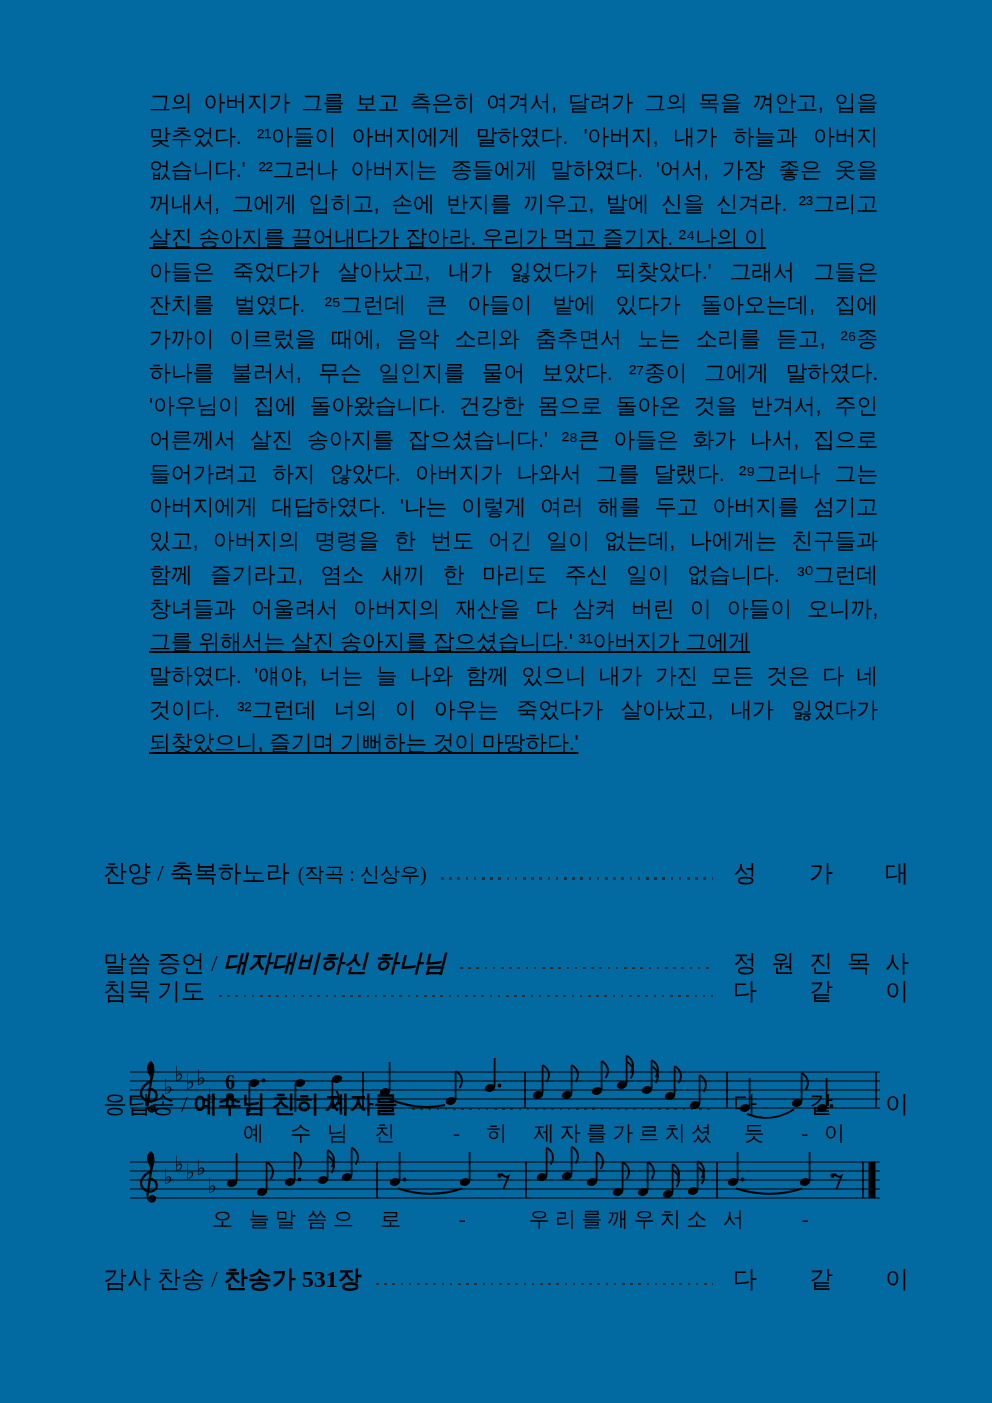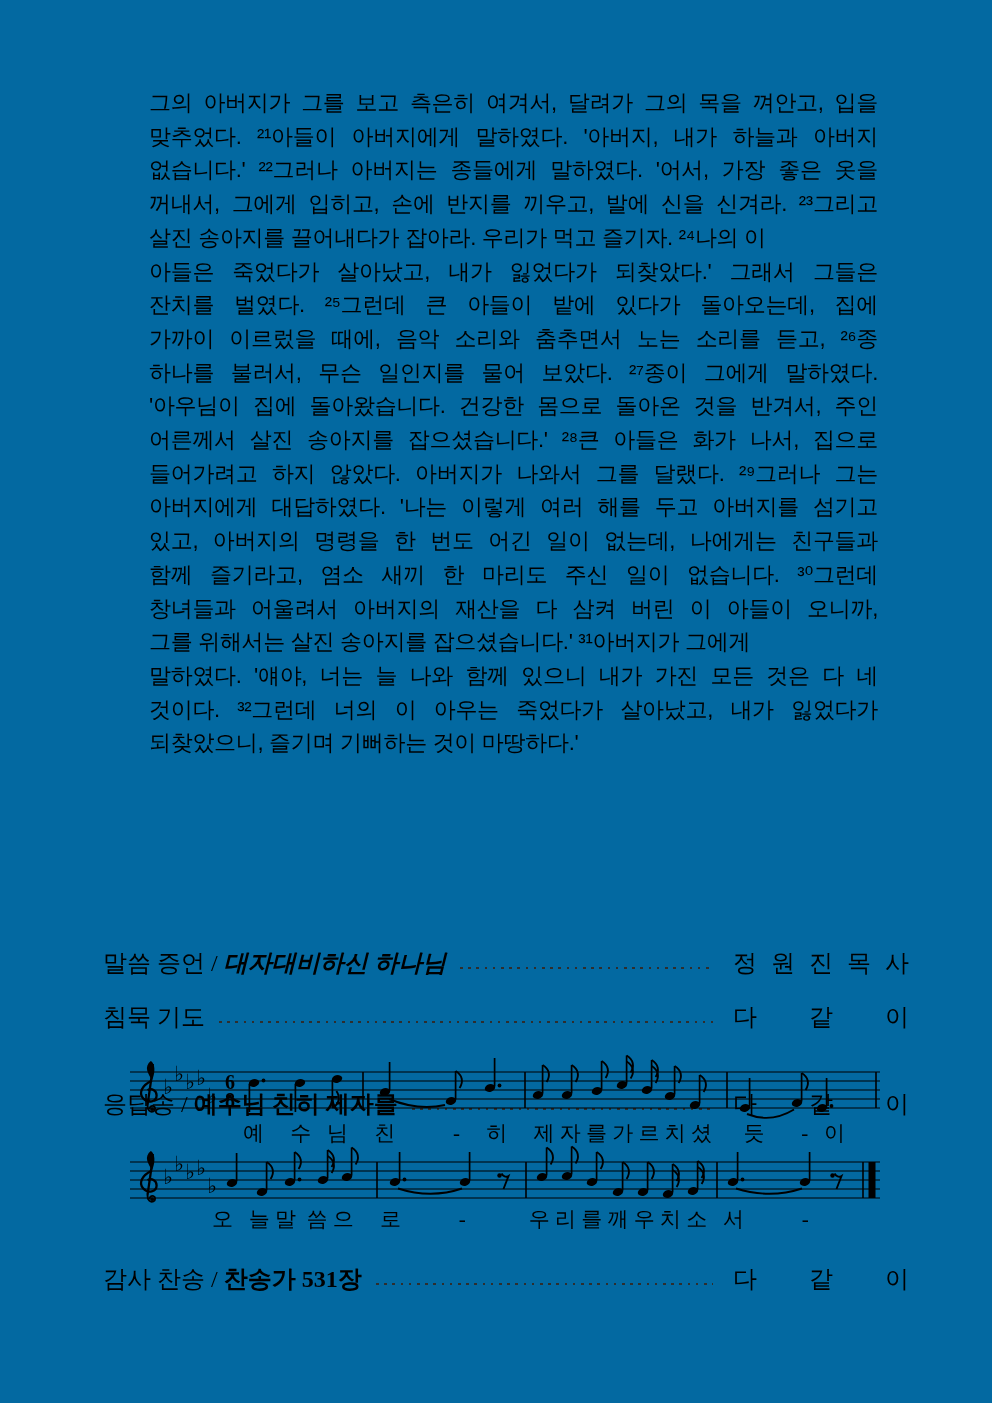--- a/index.html
+++ b/index.html
@@ -4,34 +4,34 @@
 <style>
   html,body{margin:0;padding:0;background:#888;}
   .page{position:relative;width:992px;height:1403px;background:#0369a1;color:#000;
         overflow:hidden;font-family:"Liberation Serif","DejaVu Serif",serif;}
 
   
   .scripture{position:absolute;left:149px;top:86px;width:729px;
              font-family:"Liberation Sans","DejaVu Sans",sans-serif;
              font-size:22px;line-height:33.7px;letter-spacing:-0.3px;}
   .scripture .line{text-align:justify;text-align-last:justify;white-space:normal;}
-  .scripture .line.short{text-align:right;text-align-last:left;}
+  .scripture .line.short{text-align:right;text-align-last:left;text-decoration:underline;}
 
   
   .order-row{position:absolute;left:103px;width:806px;display:flex;align-items:baseline;
              font-size:24px;line-height:34px;white-space:pre;}
   .order-row .lbl{white-space:pre;}
   .order-row .b{font-weight:bold;}
   .order-row .b.gothic{font-family:"Liberation Sans","DejaVu Sans",sans-serif;font-style:italic;}
   .order-row .note{font-size:20px;margin-left:8px;}
   .leader{flex:1;height:2.6px;margin:0 20px 0 14px;align-self:center;position:relative;top:5px;
           background-image:repeating-linear-gradient(to right,#2e2e2e 0 2.6px,transparent 2.6px 8.2px);}
   .performer{width:176px;text-align:justify;text-align-last:justify;white-space:normal;}
 
-  .row1{top:856px;} .row2{top:946px;} .row3{top:1000px;} .row4{top:1087px;} .row6{top:1262px;}
+  .row1{top:856px;} .row2{top:946px;} .row3{top:974px;} .row4{top:1087px;} .row6{top:1262px;}
 
   
   .staff-svg{position:absolute;left:126px;}
   .staff1{top:1052px;} .staff2{top:1142px;}
   .staff-svg .flat{font-family:"DejaVu Sans",sans-serif;font-size:21px;text-anchor:middle;}
   .staff-svg .tsig{font-family:"Liberation Serif","DejaVu Serif",serif;font-size:20px;
                    font-weight:bold;text-anchor:middle;}
   .staff-svg .lyr{font-family:"Liberation Serif","DejaVu Serif",serif;font-size:21px;
                   white-space:pre;}
   .sline{stroke:#000;stroke-width:1.1;}
@@ -61,20 +61,25 @@
     <div class="line">아버지에게 대답하였다. '나는 이렇게 여러 해를 두고 아버지를 섬기고</div>
     <div class="line">있고, 아버지의 명령을 한 번도 어긴 일이 없는데, 나에게는 친구들과</div>
     <div class="line">함께 즐기라고, 염소 새끼 한 마리도 주신 일이 없습니다. ³⁰그런데</div>
     <div class="line">창녀들과 어울려서 아버지의 재산을 다 삼켜 버린 이 아들이 오니까,</div>
     <div class="line short">그를 위해서는 살진 송아지를 잡으셨습니다.' ³¹아버지가 그에게</div>
     <div class="line">말하였다. '얘야, 너는 늘 나와 함께 있으니 내가 가진 모든 것은 다 네</div>
     <div class="line">것이다. ³²그런데 너의 이 아우는 죽었다가 살아났고, 내가 잃었다가</div>
     <div class="line short">되찾았으니, 즐기며 기뻐하는 것이 마땅하다.'</div>
   </section>
 
+  <div class="order-row row1">
+    <span class="lbl">찬양 / 축복하노라</span><span class="note">(작곡 : 신상우)</span>
+    <span class="leader"></span>
+    <span class="performer">성 가 대</span>
+  </div>
 
   <div class="order-row row2">
     <span class="lbl">말씀 증언 / </span><span class="b gothic">대자대비하신 하나님</span>
     <span class="leader"></span>
     <span class="performer">정 원 진 목 사</span>
   </div>
 
   <div class="order-row row3">
     <span class="lbl">침묵 기도</span>
     <span class="leader"></span>

